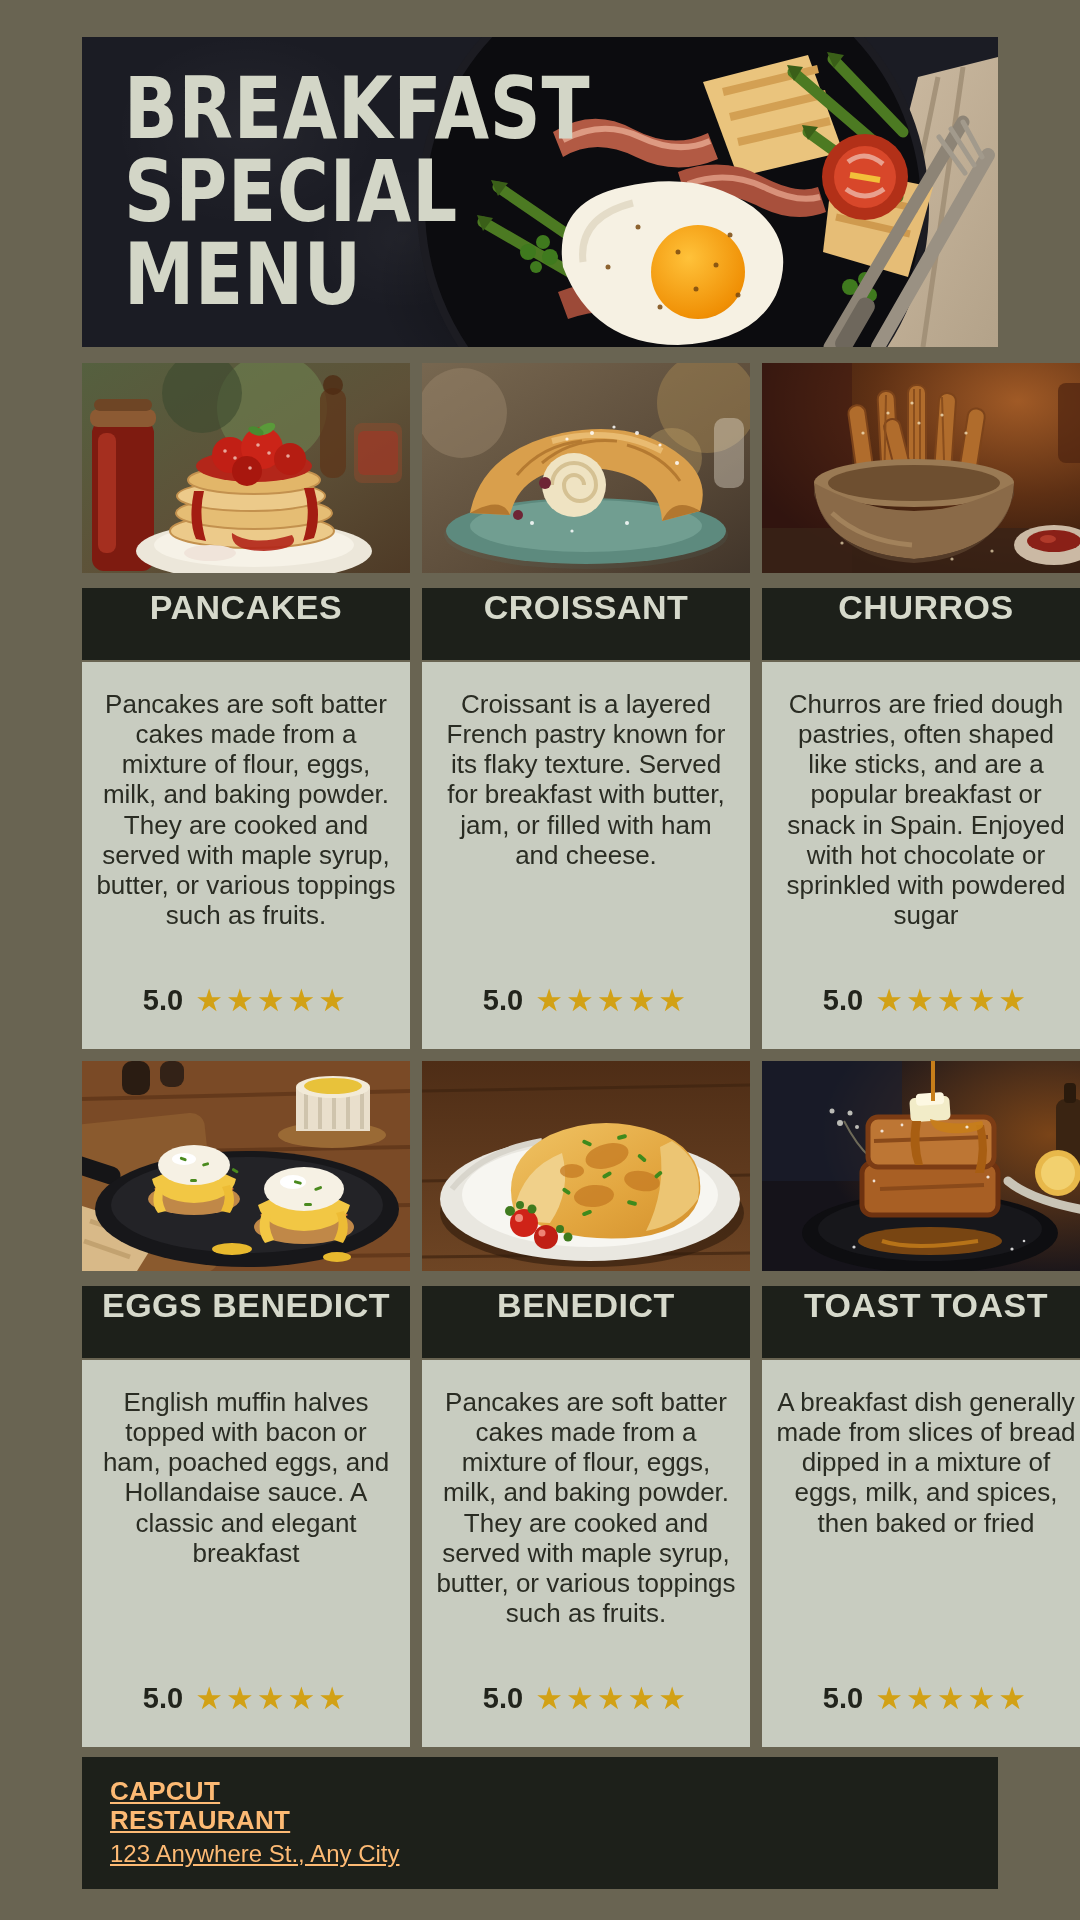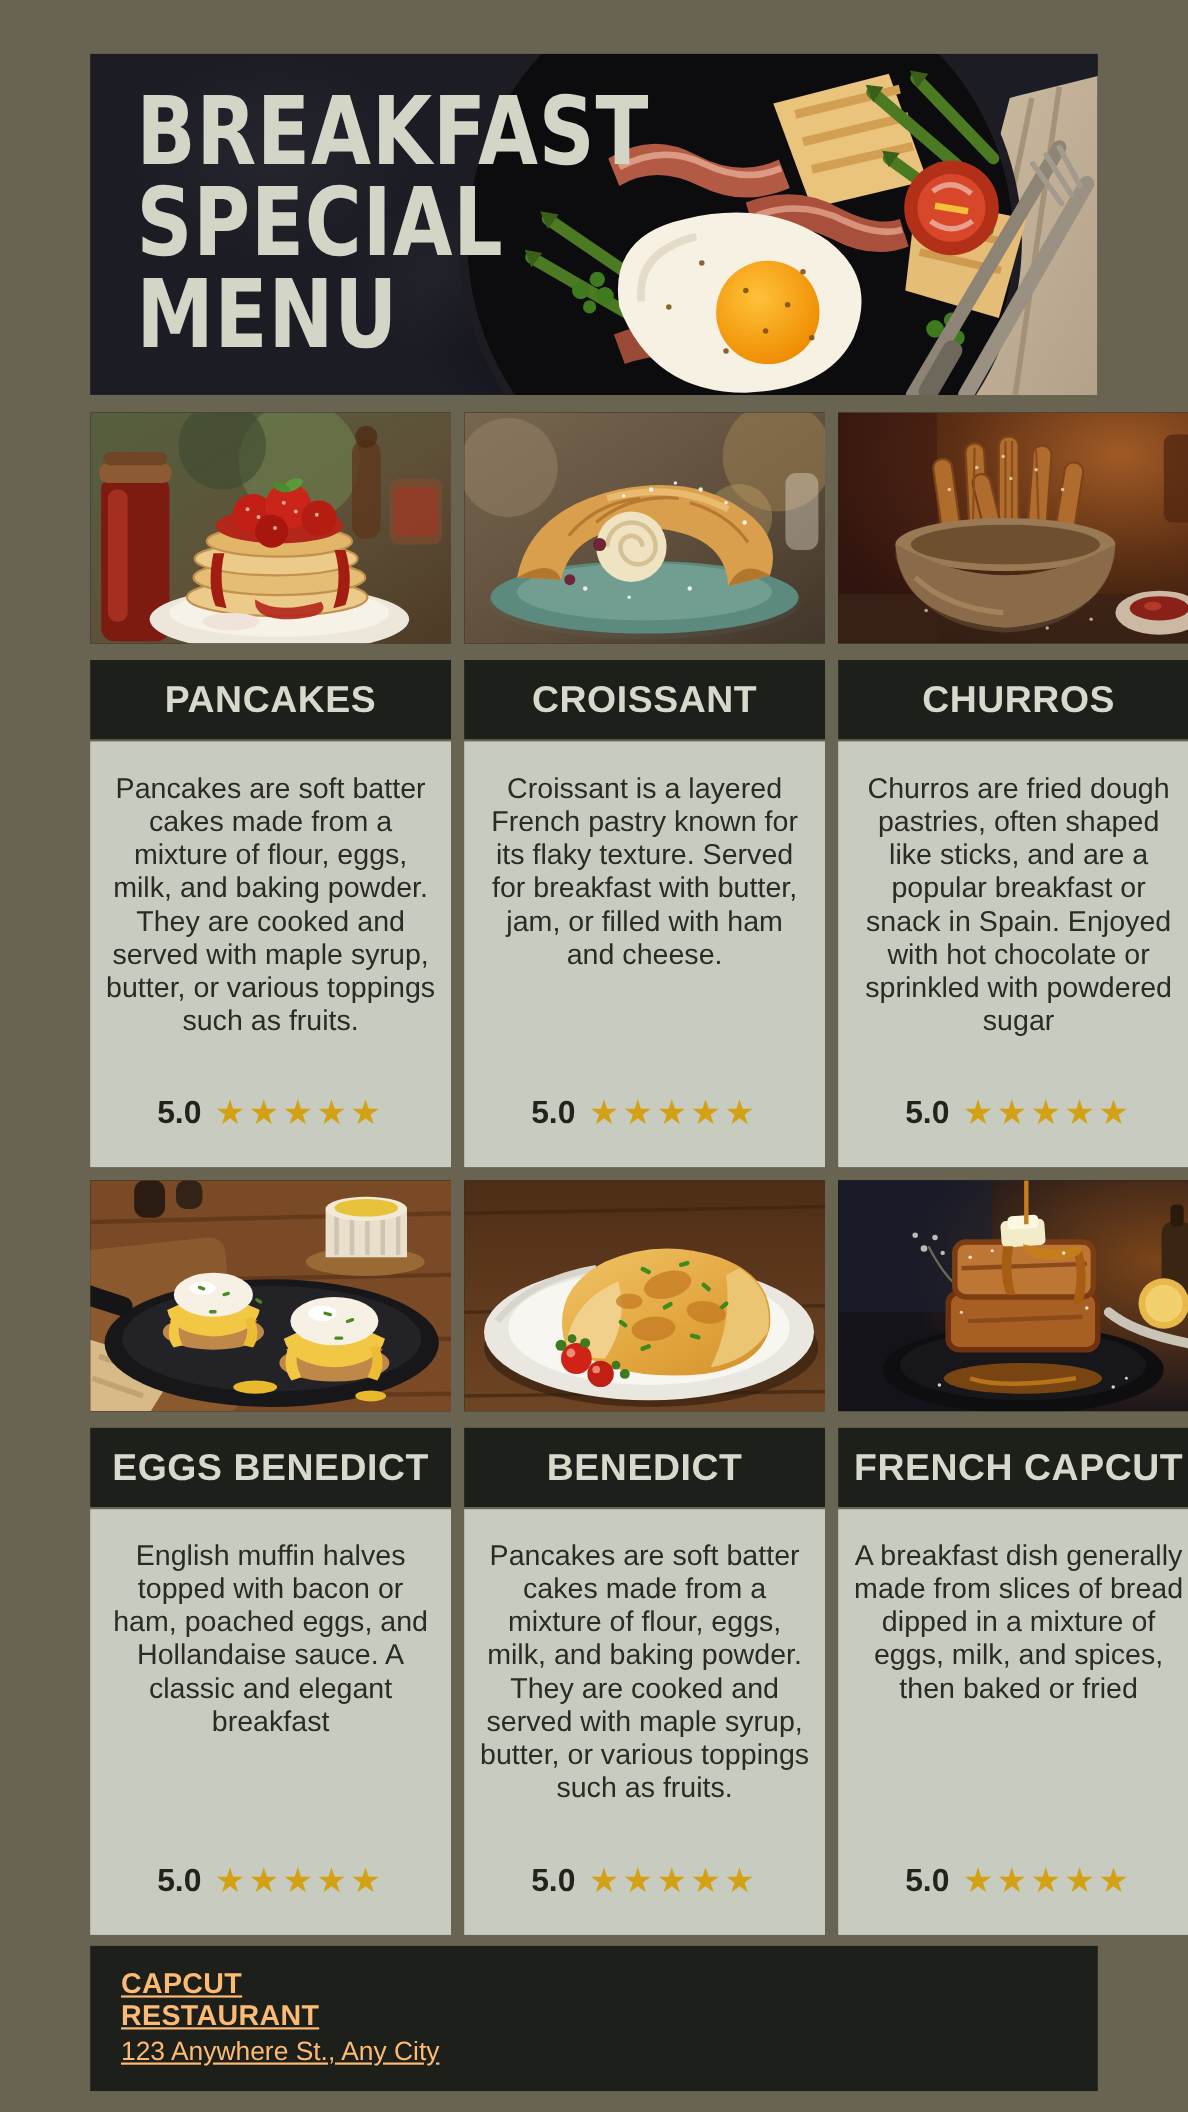--- a/index.html
+++ b/index.html
@@ -2,21 +2,21 @@
 <html><head>
 <meta charset="utf-8">
 <style>
   html,body{margin:0;padding:0;}
   body{
     width:1080px;height:1920px;overflow:hidden;
     background:#696452;
     font-family:"Liberation Sans", sans-serif;
     -webkit-font-smoothing:antialiased;
   }
-  .page{position:relative;width:916px;margin:16px auto;padding-top:33px;}
+  .page{position:relative;width:916px;margin:4px auto;padding-top:33px;}
 
   
   .header{
     position:relative;height:310px;background:#1b1c24;overflow:hidden;
     background-image:
       radial-gradient(220px 160px at 18% 30%, rgba(255,255,255,.045), transparent 60%),
       radial-gradient(300px 200px at 55% 80%, rgba(0,0,0,.5), transparent 70%),
       radial-gradient(160px 120px at 35% 65%, rgba(255,255,255,.03), transparent 60%);
   }
   .header-title{
@@ -31,21 +31,21 @@
   
   .grid{
     margin-top:16px;
     display:grid;grid-template-columns:repeat(3,328px);
     column-gap:12px;row-gap:12px;
   }
   .card{display:flex;flex-direction:column;}
   .card .photo{height:210px;overflow:hidden;margin-bottom:15px;background:#2a241c;}
   .card .photo svg{display:block;}
   .title-bar{
-    height:72px;background:#1d201a;display:flex;align-items:center;justify-content:center;
+    height:72px;background:#1d201a;display:flex;align-items:flex-start;justify-content:center;
     margin-bottom:2px;
   }
   .title-bar span{
     color:#d6d9cb;font-weight:bold;font-size:34px;letter-spacing:.5px;
   }
   .panel{
     background:#c8ccc0;min-height:387px;box-sizing:border-box;
     display:flex;flex-direction:column;align-items:center;
     padding:27px 0 32px;
   }
@@ -565,21 +565,21 @@
               <circle cx="205" cy="66" r="1.6"></circle>
             <circle cx="112" cy="120" r="1.4"></circle>
               <circle cx="226" cy="116" r="1.6"></circle>
               <circle cx="92" cy="186" r="1.6"></circle>
             <circle cx="250" cy="188" r="1.6"></circle>
               <circle cx="262" cy="180" r="1.3"></circle>
           </g>
         </svg>
       </div>
       <div class="title-bar">
-        <span>FRENCH CAPCUT</span>
+        <span>TOAST TOAST</span>
       </div>
       <div class="panel">
         <p class="desc">A breakfast dish generally made from slices of bread dipped in a mixture of eggs, milk, and spices, then baked or fried</p>
         <div class="rating">
           <span class="score">5.0</span>
           <span class="stars">★★★★★</span>
         </div>
       </div>
     </section>
 

